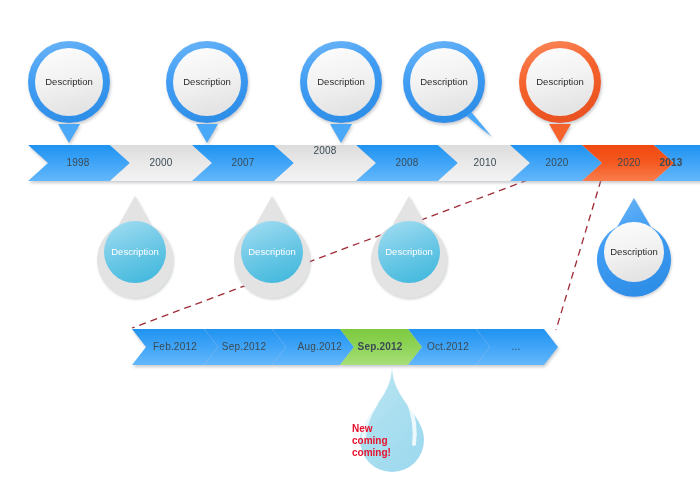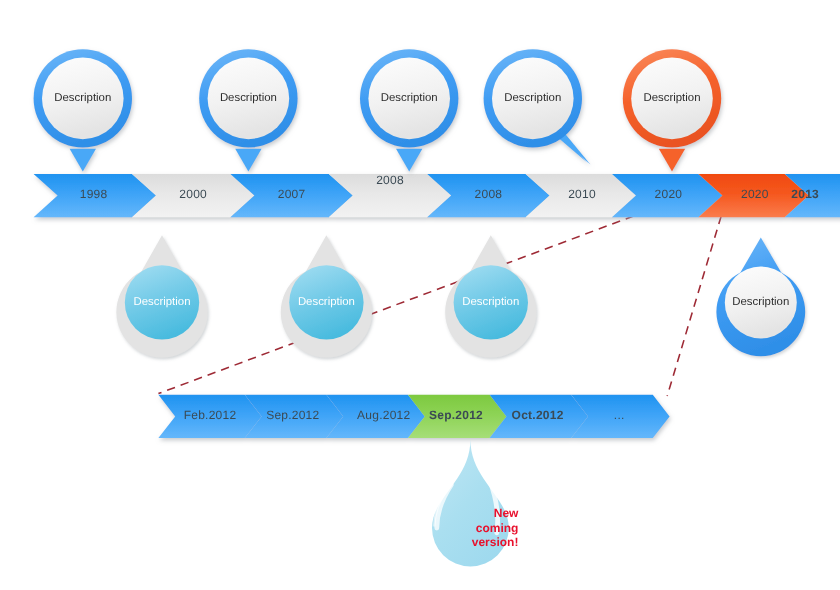--- a/index.html
+++ b/index.html
@@ -33,21 +33,21 @@
   }
   .drop-label-white{
     font-size:9.5px;
     color:#ffffff;
   }
   .drop-note{
     font-size:10px;
     font-weight:bold;
     color:#e8112d;
     line-height:12px;
-    text-align:right;
+    text-align:left;
   }
 </style>
 </head>
 <body>
 
 <div id="stage">
 
   <svg class="layer" viewBox="0 0 700 492">
     <defs>
       <linearGradient id="gBlue" x1="0" y1="0" x2="0" y2="1">
@@ -217,22 +217,22 @@
 
   <div class="lbl drop-label-white" style="left:95px;top:246px;width:80px;">Description</div>
   <div class="lbl drop-label-white" style="left:232px;top:246px;width:80px;">Description</div>
   <div class="lbl drop-label-white" style="left:369px;top:246px;width:80px;">Description</div>
   <div class="lbl bubble-label" style="left:594px;top:246px;width:80px;">Description</div>
 
   <div class="lbl arrow-label" style="left:145px;top:341px;width:60px;">Feb.2012</div>
   <div class="lbl arrow-label" style="left:214px;top:341px;width:60px;">Sep.2012</div>
   <div class="lbl arrow-label" style="left:282px;top:341px;width:60px;text-align:right;">Aug.2012</div>
   <div class="lbl arrow-label" style="left:350px;top:341px;width:60px;font-weight:bold;">Sep.2012</div>
-  <div class="lbl arrow-label" style="left:418px;top:341px;width:60px;font-weight:bold;">Oct.2012</div>
+  <div class="lbl arrow-label" style="left:418px;top:341px;width:60px;">Oct.2012</div>
   <div class="lbl arrow-label" style="left:486px;top:341px;width:60px;">...</div>
 
   <div class="lbl drop-note" style="left:352px;top:423px;width:80px;">
     <div>New</div>
     <div>coming</div>
-    <div>version!</div>
+    <div>coming!</div>
   </div>
 
 </div>
 
 </body></html>

